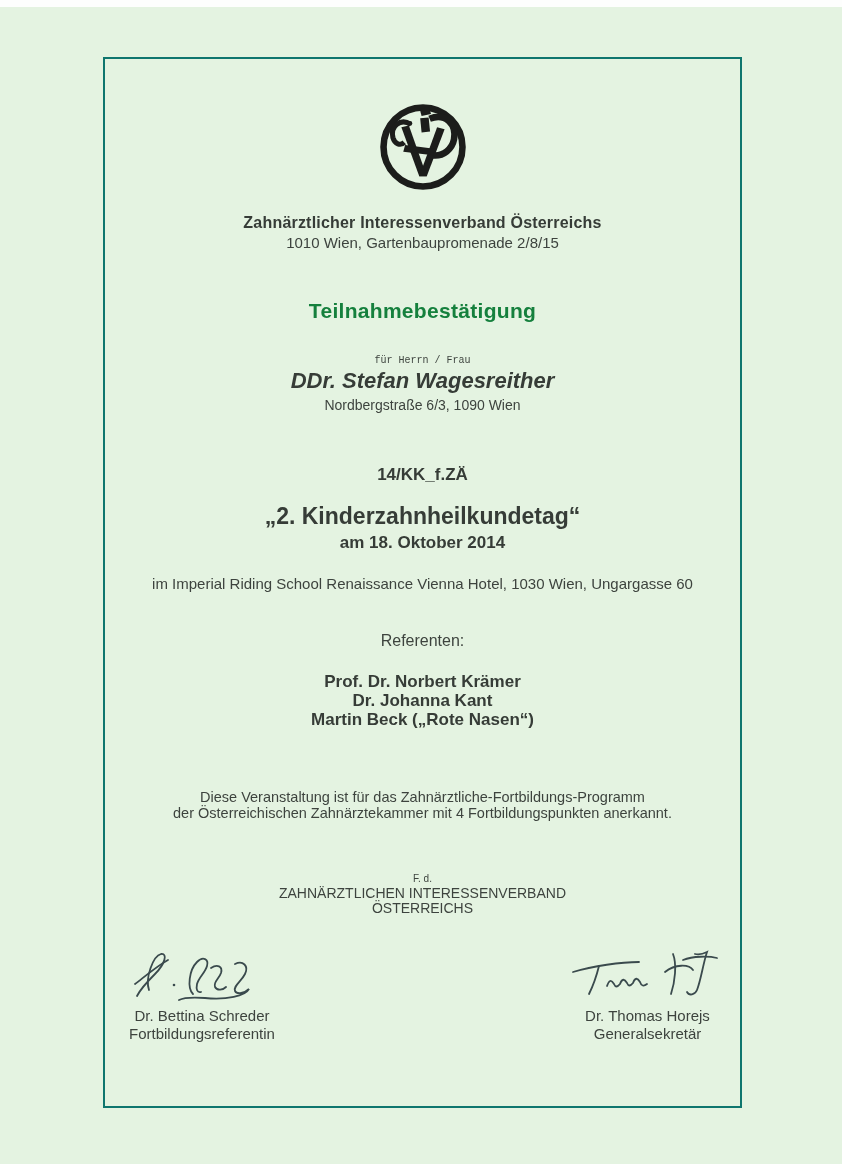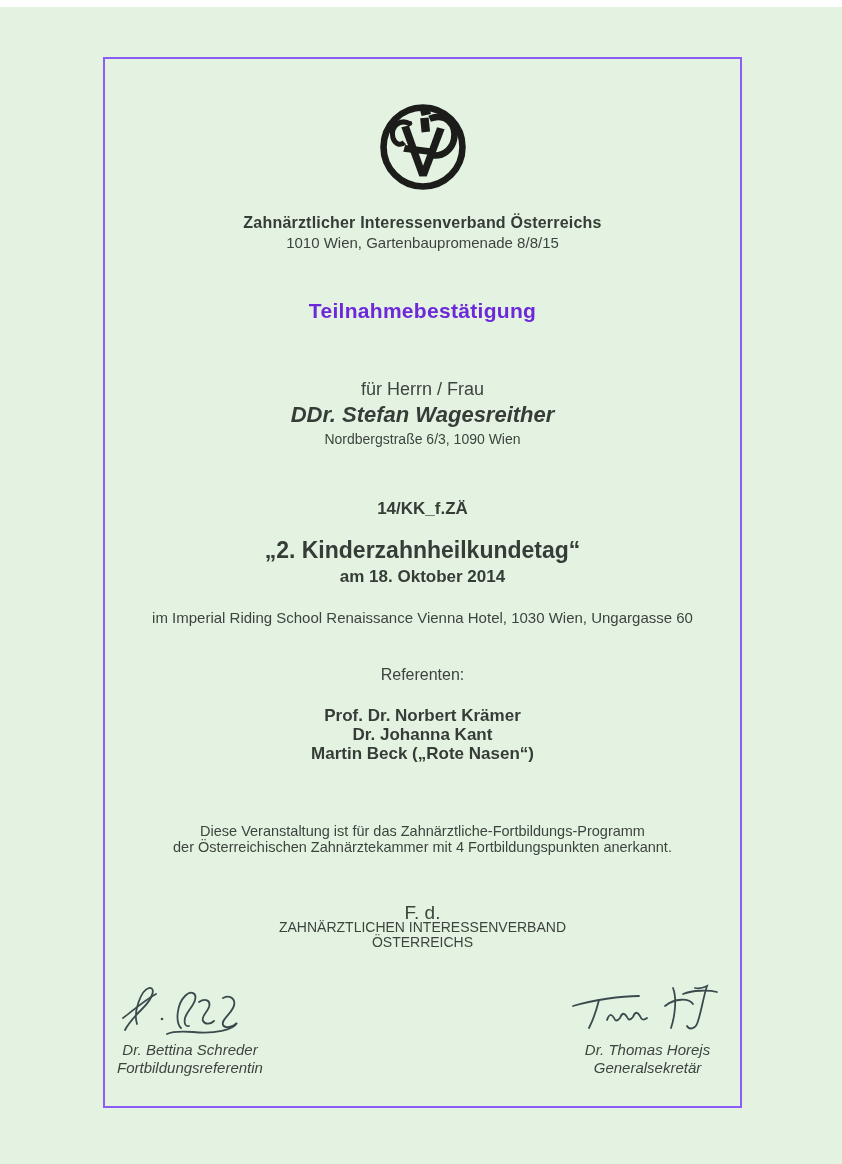--- a/index.html
+++ b/index.html
@@ -11,46 +11,45 @@
     position: relative;
     overflow: hidden;
   }
   .top-strip {
     position: absolute; left: 0; top: 0; width: 100%; height: 7px;
     background: #fdfefd;
   }
   .frame {
     position: absolute; left: 103px; top: 57px;
     width: 639px; height: 1051px;
-    border: 2px solid #8b5cf6;
+    border: 2px solid #0f766e;
     box-sizing: border-box;
     text-align: center;
   }
   .logo-wrap { margin-top: 41px; }
   .logo-wrap svg { display: inline-block; }
   .org-name  { margin-top: 16px; font-size: 16px; font-weight: bold; letter-spacing: .2px; color: #363c37; }
   .org-address { margin-top: 2px; font-size: 15px; }
-  .doc-title { margin-top: 48px; font-size: 21px; font-weight: bold; letter-spacing: .3px; color: #6d28d9; }
-  .salutation { margin-top: 56px; font-size: 18px; }
+  .doc-title { margin-top: 48px; font-size: 21px; font-weight: bold; letter-spacing: .3px; color: #15803d; }
+  .salutation { margin-top: 32px; font-size: 10px; font-family: Liberation Mono, monospace; }
   .recipient-name { margin-top: 2px; font-size: 22px; font-weight: bold; font-style: italic; color: #363c37; }
   .recipient-address { margin-top: 3px; font-size: 14px; }
   .event-code { margin-top: 52px; font-size: 17px; font-weight: bold; color: #363c37; }
   .event-name { margin-top: 18px; font-size: 23px; font-weight: bold; color: #363c37; }
   .event-date { margin-top: 3px; font-size: 17px; font-weight: bold; color: #363c37; }
   .venue { margin-top: 22px; font-size: 15px; }
   .speakers-heading { margin-top: 40px; font-size: 16px; }
   .speakers-list { margin-top: 22px; font-size: 17px; font-weight: bold; line-height: 19px; color: #363c37; }
   .accreditation { margin-top: 60px; font-size: 14.5px; line-height: 16px; }
   .issuer { margin-top: 50px; font-size: 14px; line-height: 15px; }
-  .issuer .prefix { font-size: 19px; }
+  .issuer .prefix { font-size: 10px; }
   .signature-row {
     margin-top: 26px;
     display: flex; justify-content: space-between;
-    padding: 0 10px 0 0;
-    font-style: italic;
+    padding: 0 10px 0 12px;
   }
   .sig-block { text-align: center; }
   .sig-block.left { width: 170px; }
   .sig-block.right { width: 165px; }
   .sig-scribble { height: 62px; display: flex; align-items: flex-end; justify-content: center; }
   .sig-name { font-size: 15px; margin-top: 3px; }
   .sig-role { font-size: 15px; margin-top: 1px; }
   .place-date { margin-top: 30px; font-size: 15px; }
   .ink { stroke: #3a4a4d; fill: none; stroke-linecap: round; }
 </style>
@@ -75,21 +74,21 @@
       <path d="M31,48 L64,52 L63,59 L29,55 z" fill="#1c1d1b"></path>
 
       <path d="M57,20 C74,13 86,26 83,42 C81,52 72,60 61,59" fill="none" stroke="#1c1d1b" stroke-width="7"></path>
 
       <path d="M37,26 C26,19 15,28 18,40 C20,47 26,49 30,45" fill="none" stroke="#1c1d1b" stroke-width="5.5"></path>
       <circle cx="36" cy="25" r="2.6" fill="#1c1d1b"></circle>
     </svg>
   </div>
 
   <div class="org-name">Zahnärztlicher Interessenverband Österreichs</div>
-  <div class="org-address">1010 Wien, Gartenbaupromenade 8/8/15</div>
+  <div class="org-address">1010 Wien, Gartenbaupromenade 2/8/15</div>
 
   <div class="doc-title">Teilnahmebestätigung</div>
 
   <div class="salutation">für Herrn / Frau</div>
   <div class="recipient-name">DDr. Stefan Wagesreither</div>
   <div class="recipient-address">Nordbergstraße 6/3, 1090 Wien</div>
 
   <div class="event-code">14/KK_f.ZÄ</div>
   <div class="event-name">„2. Kinderzahnheilkundetag“</div>
   <div class="event-date">am 18. Oktober 2014</div>

